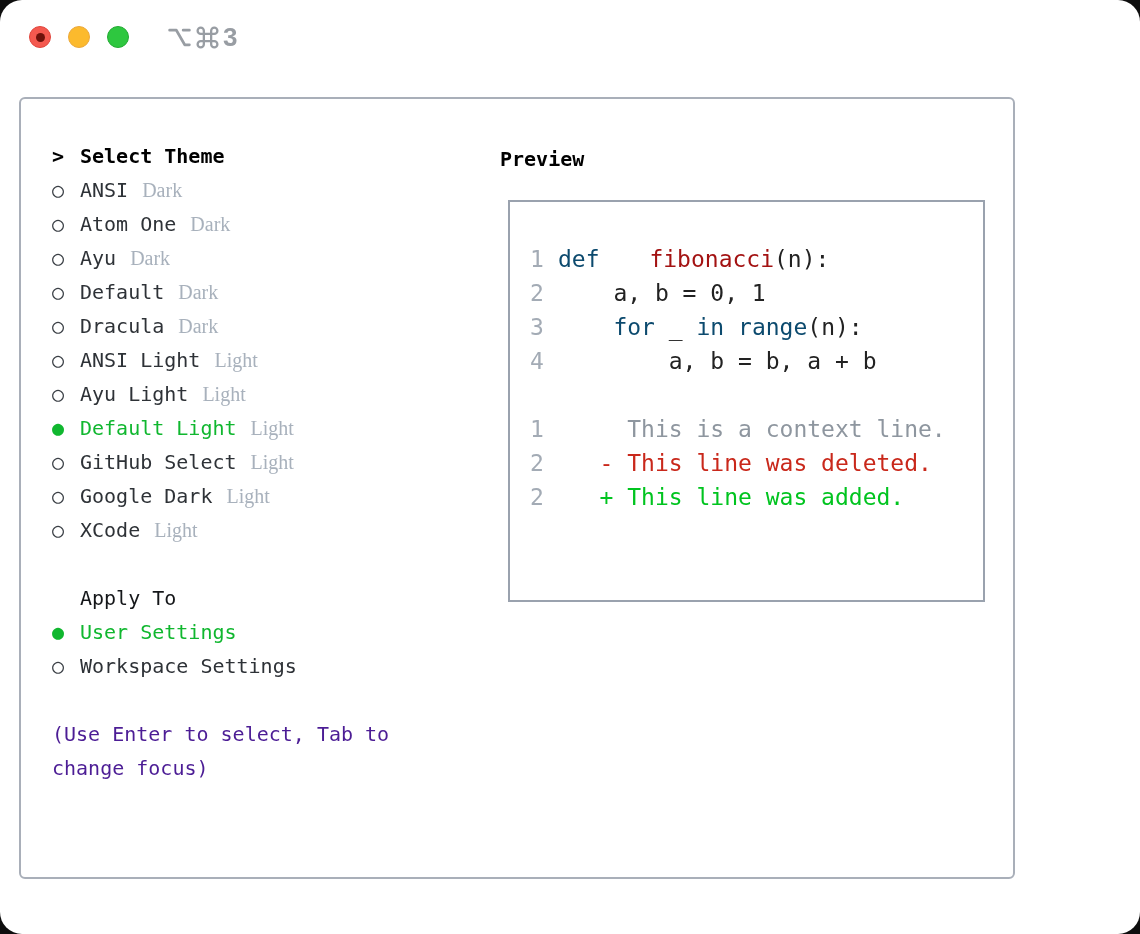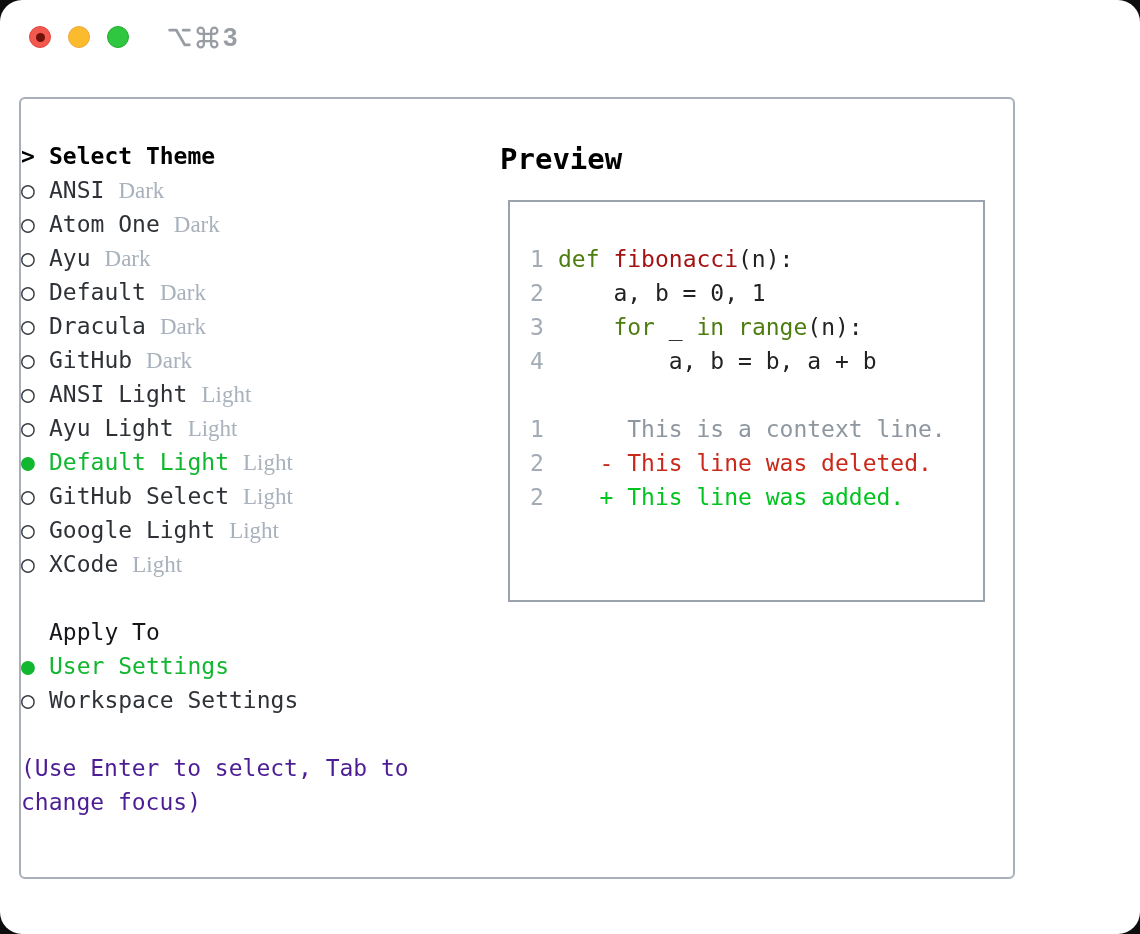--- a/index.html
+++ b/index.html
@@ -21,38 +21,38 @@
   .tl-dot{position:absolute;left:50%;top:50%;width:9px;height:9px;margin:-4.5px 0 0 -4.5px;border-radius:50%;background:#6e120b;}
   .shortcut{position:absolute;left:167px;top:23px;height:28px;display:flex;align-items:center;gap:3px;color:#989da3;}
   .shortcut svg{display:block;}
   .shortcut .num{font-family:"Liberation Sans","DejaVu Sans",sans-serif;font-size:26px;font-weight:700;line-height:28px;}
 
   
   .panel{position:absolute;left:19px;top:97px;width:992px;height:778px;
          border:2px solid #a9afb9;border-radius:6px;background:#fff;}
 
   
-  .left-col{position:absolute;left:21px;top:139px;font-size:23px;line-height:34px;color:#2e3237;}
+  .left-col{position:absolute;left:52px;top:139px;font-size:20px;line-height:34px;color:#2e3237;}
   .row{height:34px;white-space:nowrap;}
   .bullet{display:inline-block;width:28px;color:#3a3f45;}
   .hdr-row .bullet,.hdr-row .hdr{font-weight:700;color:#000;}
   .hdr2{color:#141619;}
   .variant{margin-left:14px;color:#a8b1bc;font-family:Liberation Serif, serif;}
   .selected .bullet,.selected .tname{color:#10b72f;}
   .spacer{height:34px;}
   .hint{width:392px;color:#4c1d95;line-height:34px;}
 
   
-  .preview-title{position:absolute;left:500px;top:142px;font-size:29px;line-height:34px;font-weight:700;color:#000;}
+  .preview-title{position:absolute;left:500px;top:142px;font-size:20px;line-height:34px;font-weight:700;color:#000;}
   .preview-box{position:absolute;left:508px;top:200px;width:473px;height:398px;border:2px solid #9aa2ae;background:#fff;overflow:hidden;}
   .code{padding:40px 0 0 20px;font-size:23px;line-height:34px;}
   .pline{white-space:pre;height:34px;}
   .lnum{display:inline-block;width:28px;color:#a3abb5;}
-  .kw{color:#4d7c0f;}
-  .fn{color:#a31212;}
+  .kw{color:#0c4a6e;}
+  .fn{color:#a31212;margin-left:36px;}
   .plain{color:#222222;}
   .ctx{color:#8e969f;margin-top:36px;}
   .del{color:#c9281b;}
   .add{color:#00c41f;}
 </style>
 </head>
 <body>
 
 <div class="window">
 
@@ -91,36 +91,33 @@
     <div class="row">
       <span class="bullet">○</span><span class="tname">Ayu</span><span class="variant">Dark</span>
     </div>
     <div class="row">
       <span class="bullet">○</span><span class="tname">Default</span><span class="variant">Dark</span>
     </div>
     <div class="row">
       <span class="bullet">○</span><span class="tname">Dracula</span><span class="variant">Dark</span>
     </div>
     <div class="row">
-      <span class="bullet">○</span><span class="tname">GitHub</span><span class="variant">Dark</span>
-    </div>
-    <div class="row">
       <span class="bullet">○</span><span class="tname">ANSI Light</span><span class="variant">Light</span>
     </div>
     <div class="row">
       <span class="bullet">○</span><span class="tname">Ayu Light</span><span class="variant">Light</span>
     </div>
     <div class="row selected">
       <span class="bullet">●</span><span class="tname">Default Light</span><span class="variant">Light</span>
     </div>
     <div class="row">
       <span class="bullet">○</span><span class="tname">GitHub Select</span><span class="variant">Light</span>
     </div>
     <div class="row">
-      <span class="bullet">○</span><span class="tname">Google Light</span><span class="variant">Light</span>
+      <span class="bullet">○</span><span class="tname">Google Dark</span><span class="variant">Light</span>
     </div>
     <div class="row">
       <span class="bullet">○</span><span class="tname">XCode</span><span class="variant">Light</span>
     </div>
 
     <div class="spacer"></div>
 
     <div class="row">
       <span class="bullet"></span><span class="hdr2">Apply To</span>
     </div>

